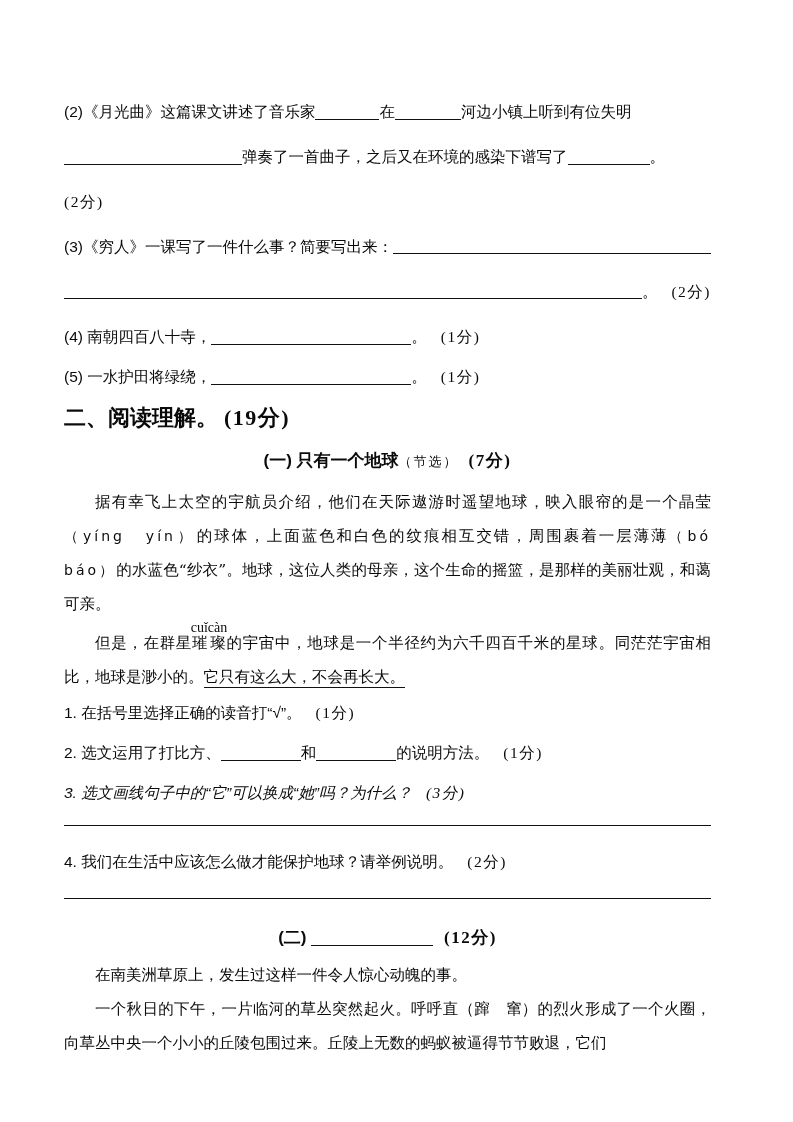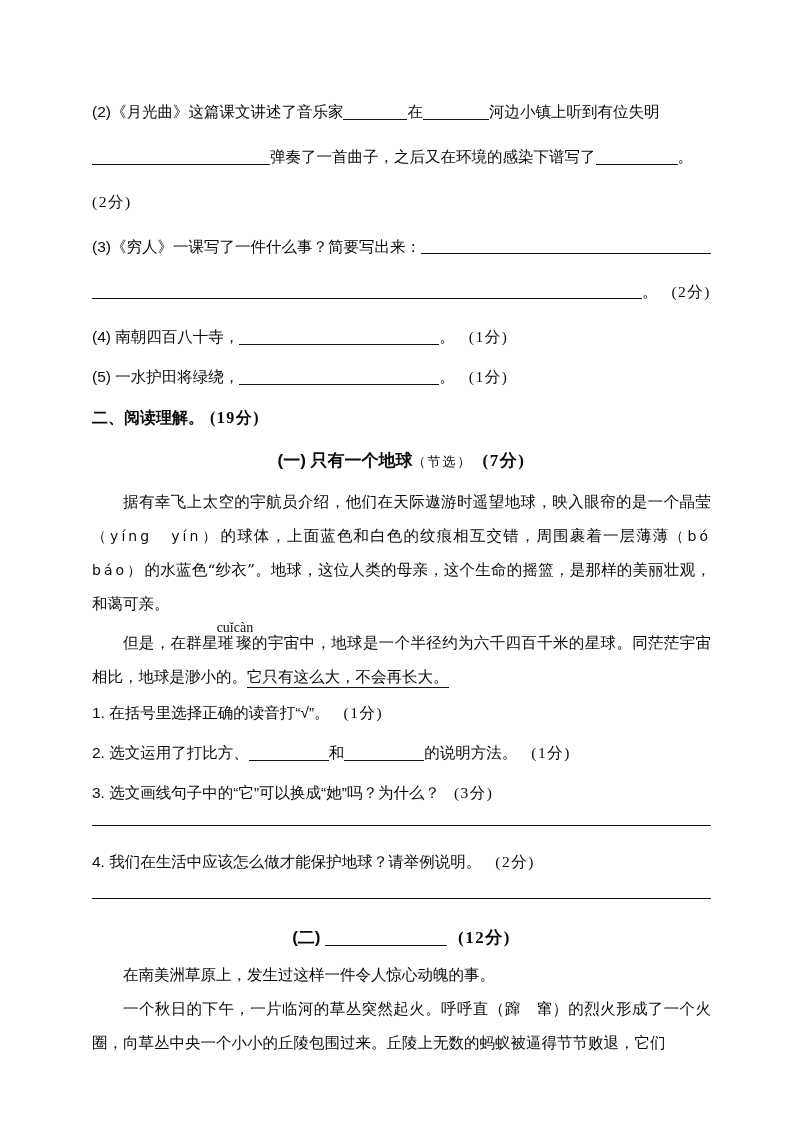--- a/index.html
+++ b/index.html
@@ -1,36 +1,36 @@
 <!DOCTYPE html>
 <html><head>
 <meta charset="utf-8">
 <style>
   html,body{margin:0;padding:0;}
   body{
     width:793px;height:1122px;background:#ffffff;color:#0a0a0a;
     font-family:"Liberation Sans",sans-serif;font-size:15.5px;
     overflow:hidden;
   }
-  .page{box-sizing:border-box;width:793px;height:1122px;padding:102px 82px 0 92px;}
+  .page{box-sizing:border-box;width:793px;height:1122px;padding:102px 82px 0 64px;}
   
   .qline{line-height:20px;margin-bottom:25px;white-space:nowrap;}
   .qline.flex{display:flex;white-space:normal;}
   .tight{margin-bottom:20px;}
   
   .blank{display:inline-block;height:13px;border-bottom:1.5px solid #111;vertical-align:-3px;}
   .w12{width:14px}.w64{width:64px}.w66{width:66px}.w80{width:80px}
   .w120{width:122px}.w140{width:140px}.w178{width:178px}.w82{width:82px}.w200{width:200px}
   .fill{flex:1 1 auto;align-self:flex-end;margin-bottom:3px;}
   .answer-line{width:100%;height:0;border-bottom:1.5px solid #111;}
   
   .score{font-family:"Liberation Serif",serif;letter-spacing:1.5px;margin-left:14px;}
   .score.nogap{margin-left:6px;}
   
-  .sec-title{font-weight:bold;font-size:16px;line-height:22px;margin:17px 0 19px 0;}
+  .sec-title{font-weight:bold;font-size:22px;line-height:22px;margin:17px 0 19px 0;}
   .center-head{text-align:center;font-weight:bold;font-size:17px;line-height:26px;margin:0 0 10px 0;}
   .center-head .note{font-weight:normal;font-size:13px;font-family:"DejaVu Serif",serif;letter-spacing:2px;}
   .center-head .score{margin-left:10px;}
   
   .passage{font-family:"DejaVu Serif",serif;margin:0;line-height:34px;text-align:justify;text-indent:2em;}
   .pinyin{font-family:"DejaVu Sans",sans-serif;letter-spacing:3px;font-size:14px;}
   .ul-sentence{border-bottom:1.5px solid #111;padding-bottom:1px;}
   ruby rt{font-size:14px;letter-spacing:0;font-family:Liberation Serif, serif;}
 </style>
 </head>
@@ -64,21 +64,21 @@
   <div class="center-head"><span>(一) 只有一个地球</span><span class="note">（节选）</span><span class="score">(7分)</span></div>
 
   <p class="passage"><span>据有幸飞上太空的宇航员介绍，他们在天际遨游时遥望地球，映入眼帘的是一个晶莹</span><span class="pinyin">（yíng　yín）</span><span>的球体，上面蓝色和白色的纹痕相互交错，周围裹着一层薄薄</span><span class="pinyin">（bó　báo）</span><span>的水蓝色“纱衣”。地球，这位人类的母亲，这个生命的摇篮，是那样的美丽壮观，和蔼可亲。</span></p>
 
   <p class="passage"><span>但是，在群星</span><ruby><span>璀璨</span><rt>cuǐcàn</rt></ruby><span>的宇宙中，地球是一个半径约为六千四百千米的星球。同茫茫宇宙相比，地球是渺小的。</span><span class="ul-sentence">它只有这么大，不会再长大。</span></p>
 
   <div class="qline tight" style="margin-top:9px;"><span>1. 在括号里选择正确的读音打“√”。</span><span class="score">(1分)</span></div>
 
   <div class="qline tight"><span>2. 选文运用了打比方、</span><span class="blank w80"></span><span>和</span><span class="blank w80"></span><span>的说明方法。</span><span class="score">(1分)</span></div>
 
-  <div class="qline" style="margin-bottom:0;"><span>3. 选文画线句子中的“它”可以换成“她”吗？为什么？</span><span class="score">(3分)</span></div>
+  <div class="qline" style="margin-bottom:0;font-style:italic;"><span>3. 选文画线句子中的“它”可以换成“她”吗？为什么？</span><span class="score">(3分)</span></div>
 
   <div class="answer-line" style="margin-top:22px;"></div>
 
   <div class="qline" style="margin-top:26px;margin-bottom:0;"><span>4. 我们在生活中应该怎么做才能保护地球？请举例说明。</span><span class="score">(2分)</span></div>
 
   <div class="answer-line" style="margin-top:26px;"></div>
 
   <div class="center-head" style="margin-top:26px;margin-bottom:7px;"><span>(二)</span>&nbsp;<span class="blank w120"></span>&nbsp;<span class="score" style="margin-left:6px;">(12分)</span></div>
 
   <p class="passage"><span>在南美洲草原上，发生过这样一件令人惊心动魄的事。</span></p>

